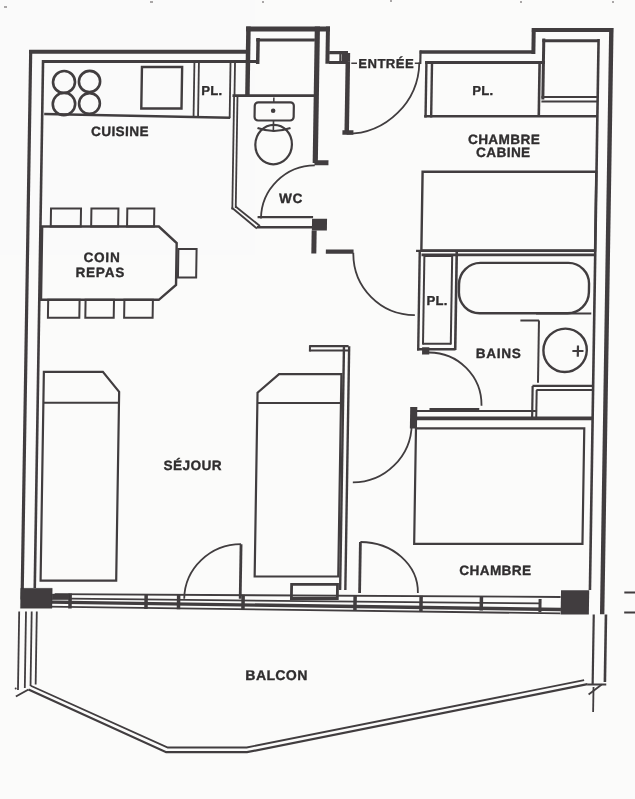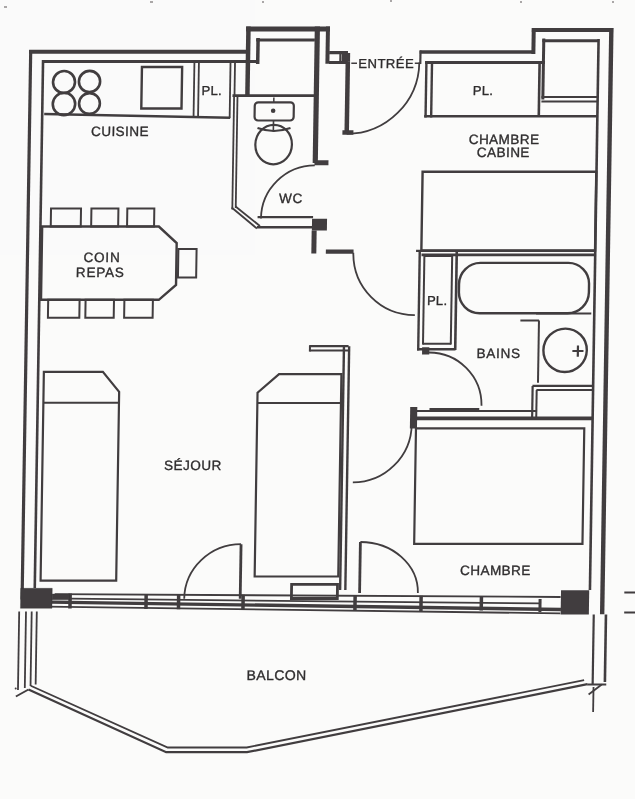--- a/index.html
+++ b/index.html
@@ -1,16 +1,16 @@
 <!DOCTYPE html>
 <html><head>
 <meta charset="utf-8">
 <style>
   html,body{margin:0;padding:0;background:#fbfbfa;}
-  #page{width:635px;height:799px;position:relative;overflow:hidden;background:#c4b5fd;}
+  #page{width:635px;height:799px;position:relative;overflow:hidden;background:#c4b5fd;font-weight:bold;}
   svg{opacity:0.999;transform:translateZ(0);will-change:transform;}
   text{font-family:"Liberation Sans",sans-serif;fill:#2f2d2e;stroke:#2f2d2e;stroke-width:0.35px;}
 </style>
 </head>
 <body>
 <div id="page">
 <svg width="635" height="799" viewBox="0 0 635 799">
 
 <rect x="0" y="0" width="635" height="799" fill="#fbfbfa"></rect>
 

